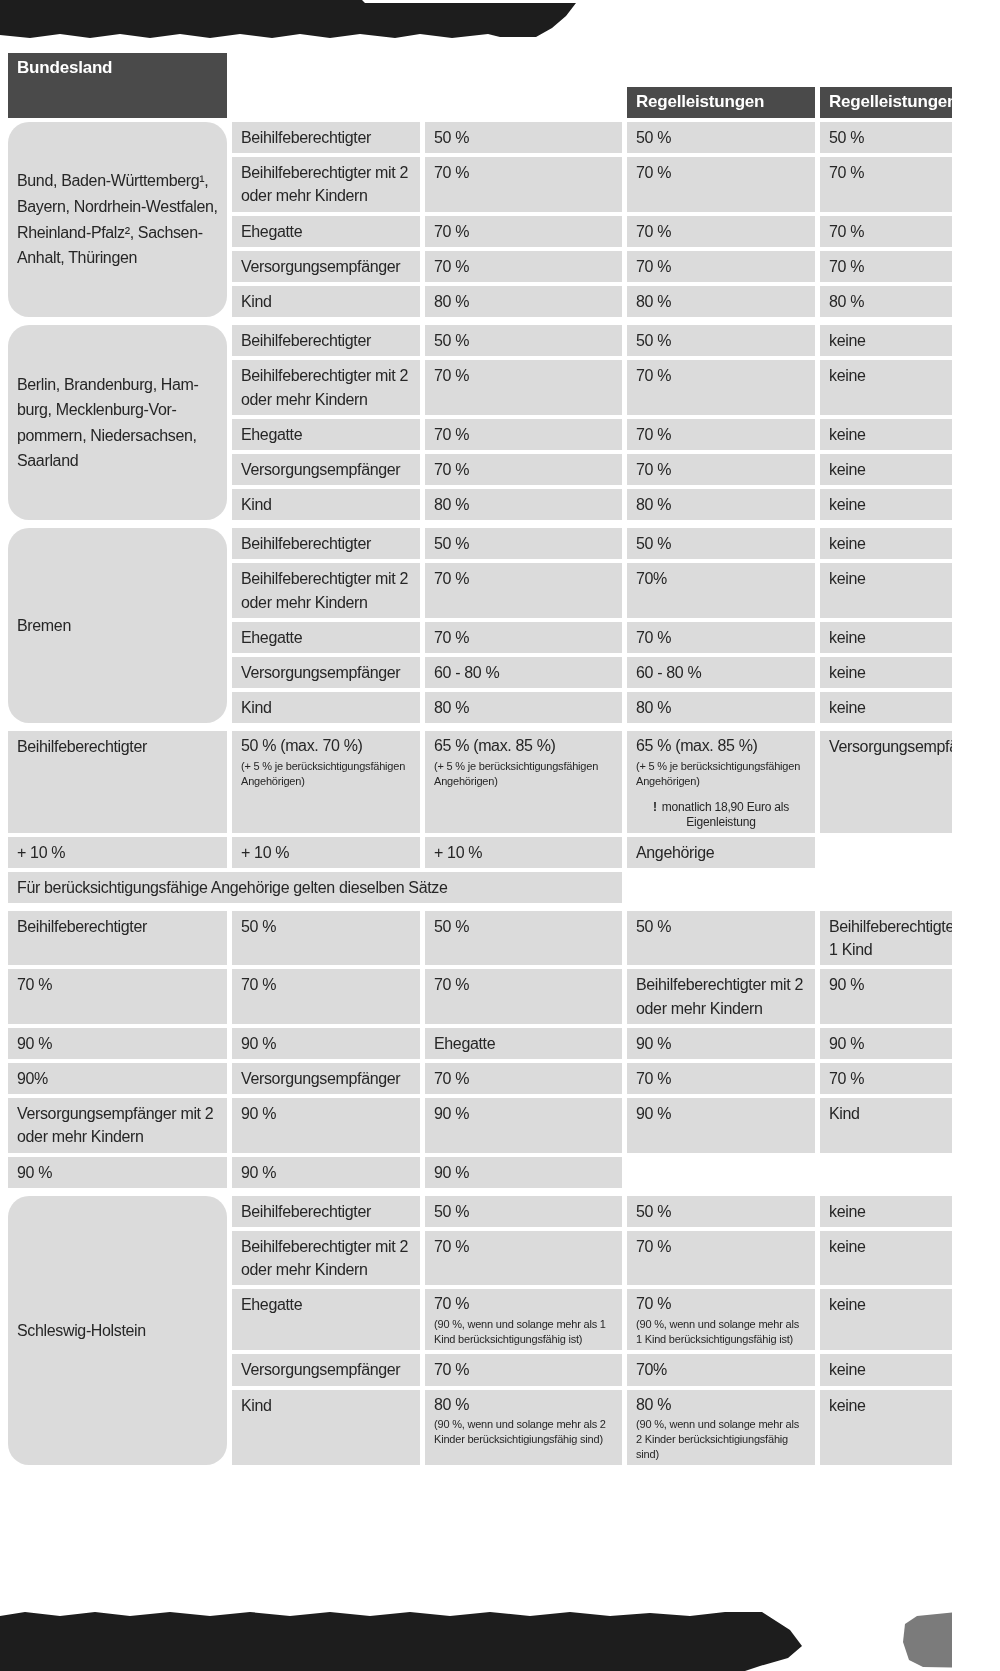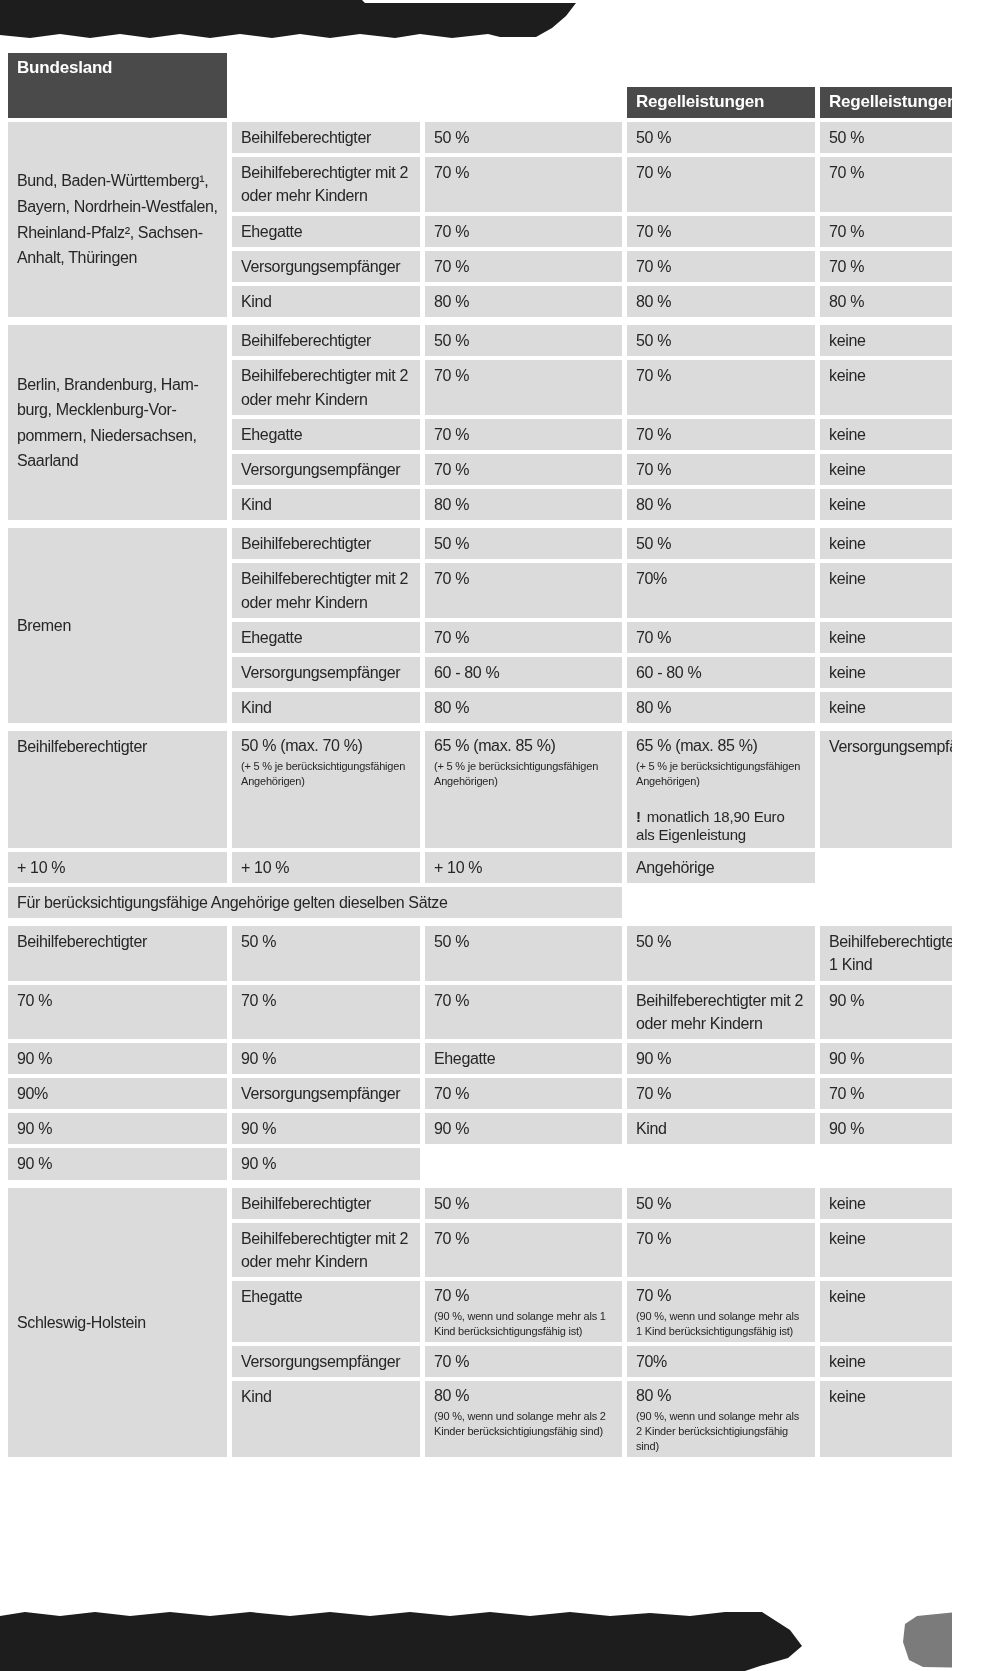--- a/index.html
+++ b/index.html
@@ -27,24 +27,24 @@
        letter-spacing:-0.2px;padding:5px 9px;display:flex;align-items:flex-start;line-height:1.2;}
   .h-bundesland{grid-row:1 / span 2;grid-column:1;}
   .h-ambulant{grid-row:1 / span 2;grid-column:2;}
   .h-stationaer{grid-row:1;grid-column:3 / span 2;}
   .h-regel{grid-row:2;grid-column:3;font-weight:400;}
   .h-wahl{grid-row:2;grid-column:4;font-weight:400;}
   .group{display:grid;grid-template-columns:219px 188px 197px 188px 176px;gap:4px 5px;margin-top:8px;}
   .group:first-of-type{margin-top:4px;}
   .cell{background:#dbdbdb;padding:4px 9px 4px;font-size:16px;line-height:1.45;
         letter-spacing:-0.35px;}
-  .cell.bl{display:flex;align-items:center;line-height:1.6;}
+  .cell.bl{display:flex;align-items:center;line-height:1.6;border-radius:21px;}
   .cell.val .main{line-height:1.3;padding-top:1px;}
   .cell.val .note{font-size:11px;line-height:1.33;letter-spacing:-0.2px;margin-top:2px;}
-  .cell.val .alert{font-size:15px;line-height:1.18;margin-top:20px;letter-spacing:-0.2px;}
+  .cell.val .alert{font-size:12px;line-height:1.18;margin-top:12px;letter-spacing:-0.2px;text-align:center;}
   .cell.val .alert b{font-weight:700;margin-right:2px;}
   .span3{grid-column:span 3;}
 </style>
 </head>
 <body>
 
 <div class="page">
   <div class="redact-top"></div>
 
   <div class="tablewrap">
@@ -159,20 +159,21 @@
           <div class="cell val">90 %</div>
           <div class="cell val">90 %</div>
           <div class="cell lbl">Ehegatte</div>
           <div class="cell val">90 %</div>
           <div class="cell val">90 %</div>
           <div class="cell val">90%</div>
           <div class="cell lbl">Versorgungsempfänger</div>
           <div class="cell val">70 %</div>
           <div class="cell val">70 %</div>
           <div class="cell val">70 %</div>
+          <div class="cell lbl">Versorgungsempfän­ger mit 2 oder mehr Kindern</div>
           <div class="cell val">90 %</div>
           <div class="cell val">90 %</div>
           <div class="cell val">90 %</div>
           <div class="cell lbl">Kind</div>
           <div class="cell val">90 %</div>
           <div class="cell val">90 %</div>
           <div class="cell val">90 %</div>
         </div>
         <div class="group">
           <div class="cell bl" style="grid-area: 1 / 1 / span 5;">Schleswig-Holstein</div>

